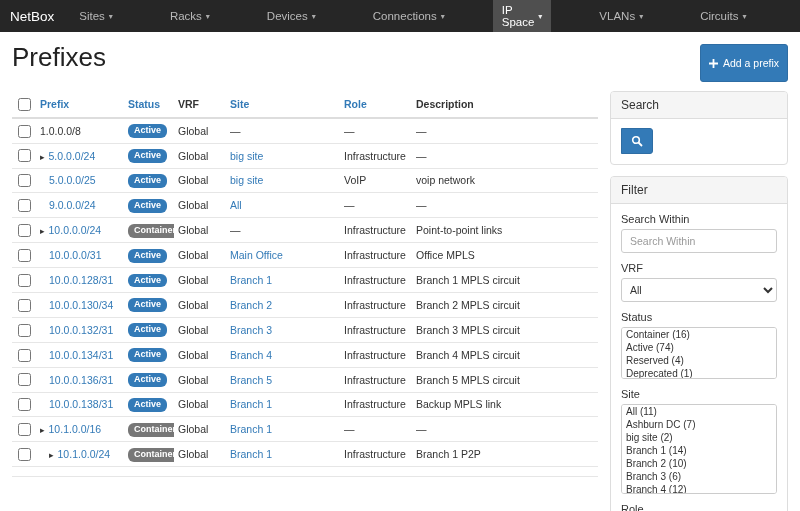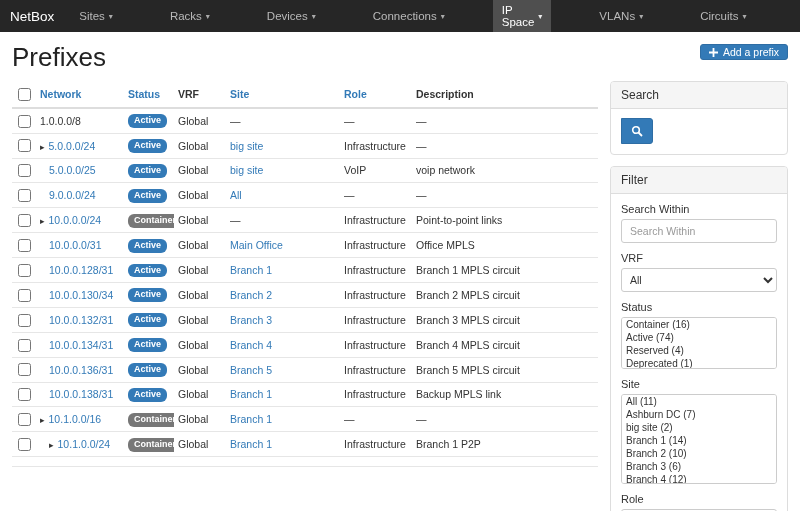--- a/index.html
+++ b/index.html
@@ -16,21 +16,21 @@
   .nav-item { color:#b9b9b9; font-size:11.5px; display:flex; align-items:center; padding:0 9px; gap:4px; }
   .nav-item.active { background:#4f4f4f; color:#fff; }
   .caret-glyph { font-size:8px; opacity:.9; }
   .nav-icon { display:inline-flex; align-items:center; font-size:12px; line-height:1; }
 
   
   .content { padding:0 12px; }
   .header-row { display:flex; justify-content:space-between; align-items:flex-start; padding:10px 0 9px; }
   h1 { font-size:26px; font-weight:400; color:#222; line-height:30px; }
   .action-buttons { display:flex; gap:5px; margin-top:2px; }
-  .btn { font-size:10.5px; color:#fff; padding:1px 8px; border-radius:3px; border:1px solid transparent;
+  .btn { font-size:10.5px; color:#fff; padding:12px 8px; border-radius:3px; border:1px solid transparent;
          display:inline-flex; align-items:center; gap:5px; }
   .btn-primary { border-color:#2e6da4; }
   .btn-info    { border-color:#46b8da; }
   .btn-success { border-color:#4cae4c; }
   .btn-icon { display:inline-flex; align-items:center; }
 
   
   .body-row { display:flex; gap:12px; align-items:flex-start; }
   .main-col { width:586px; flex:none; }
   .side-col { flex:1; }
@@ -164,21 +164,21 @@
             <col style="width:88px">
             <col style="width:50px">
             <col style="width:52px">
           <col style="width:114px">
             <col style="width:72px">
             <col>
         </colgroup>
         <thead>
           <tr>
             <th><input type="checkbox" style=""></th>
-          <th class="sortable">Network</th>
+          <th class="sortable">Prefix</th>
               <th class="sortable">Status</th>
               <th class="">VRF</th>
               <th class="sortable">Site</th>
               <th class="sortable">Role</th>
               <th class="">Description</th>
             </tr>
         </thead>
         <tbody>
             <tr>
               <td><input type="checkbox" style=""></td>

